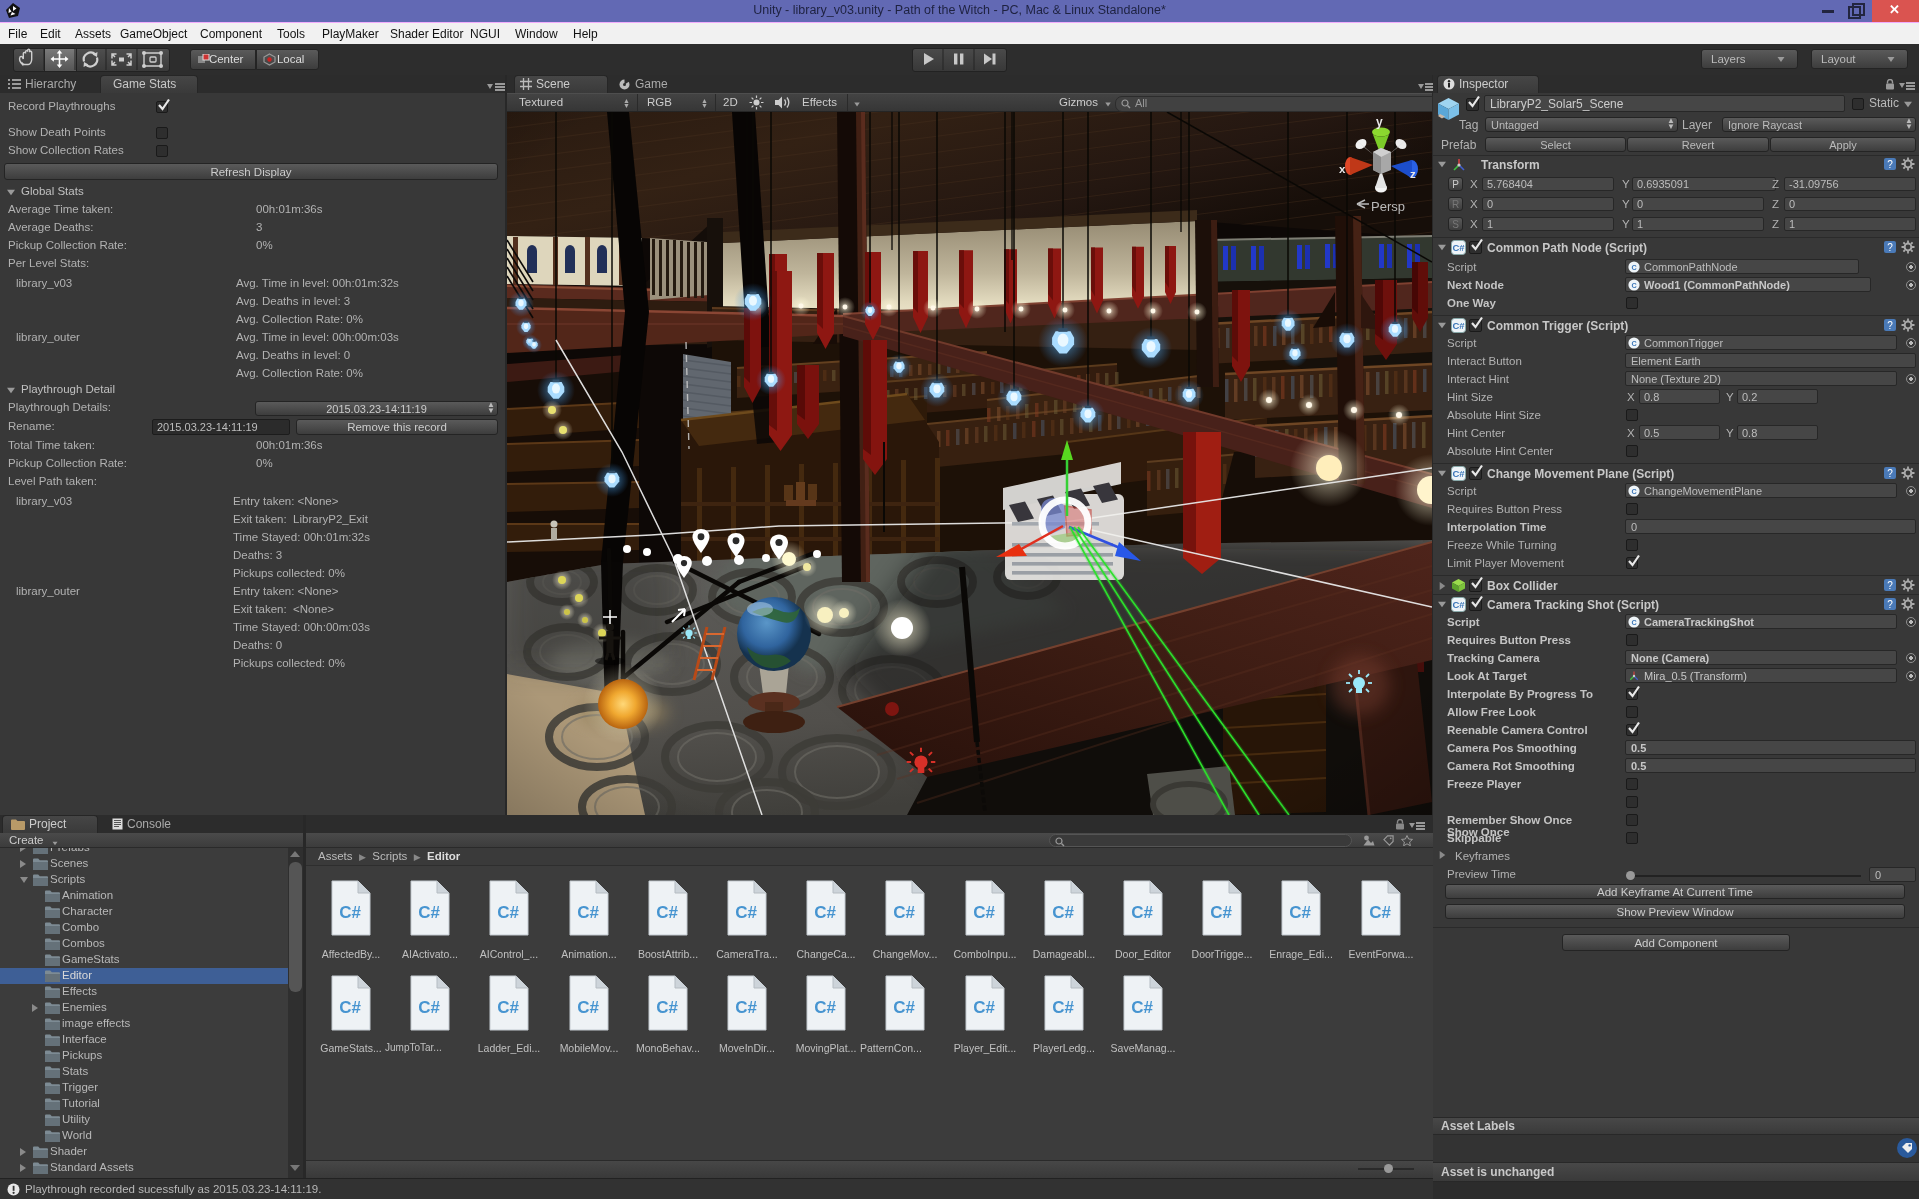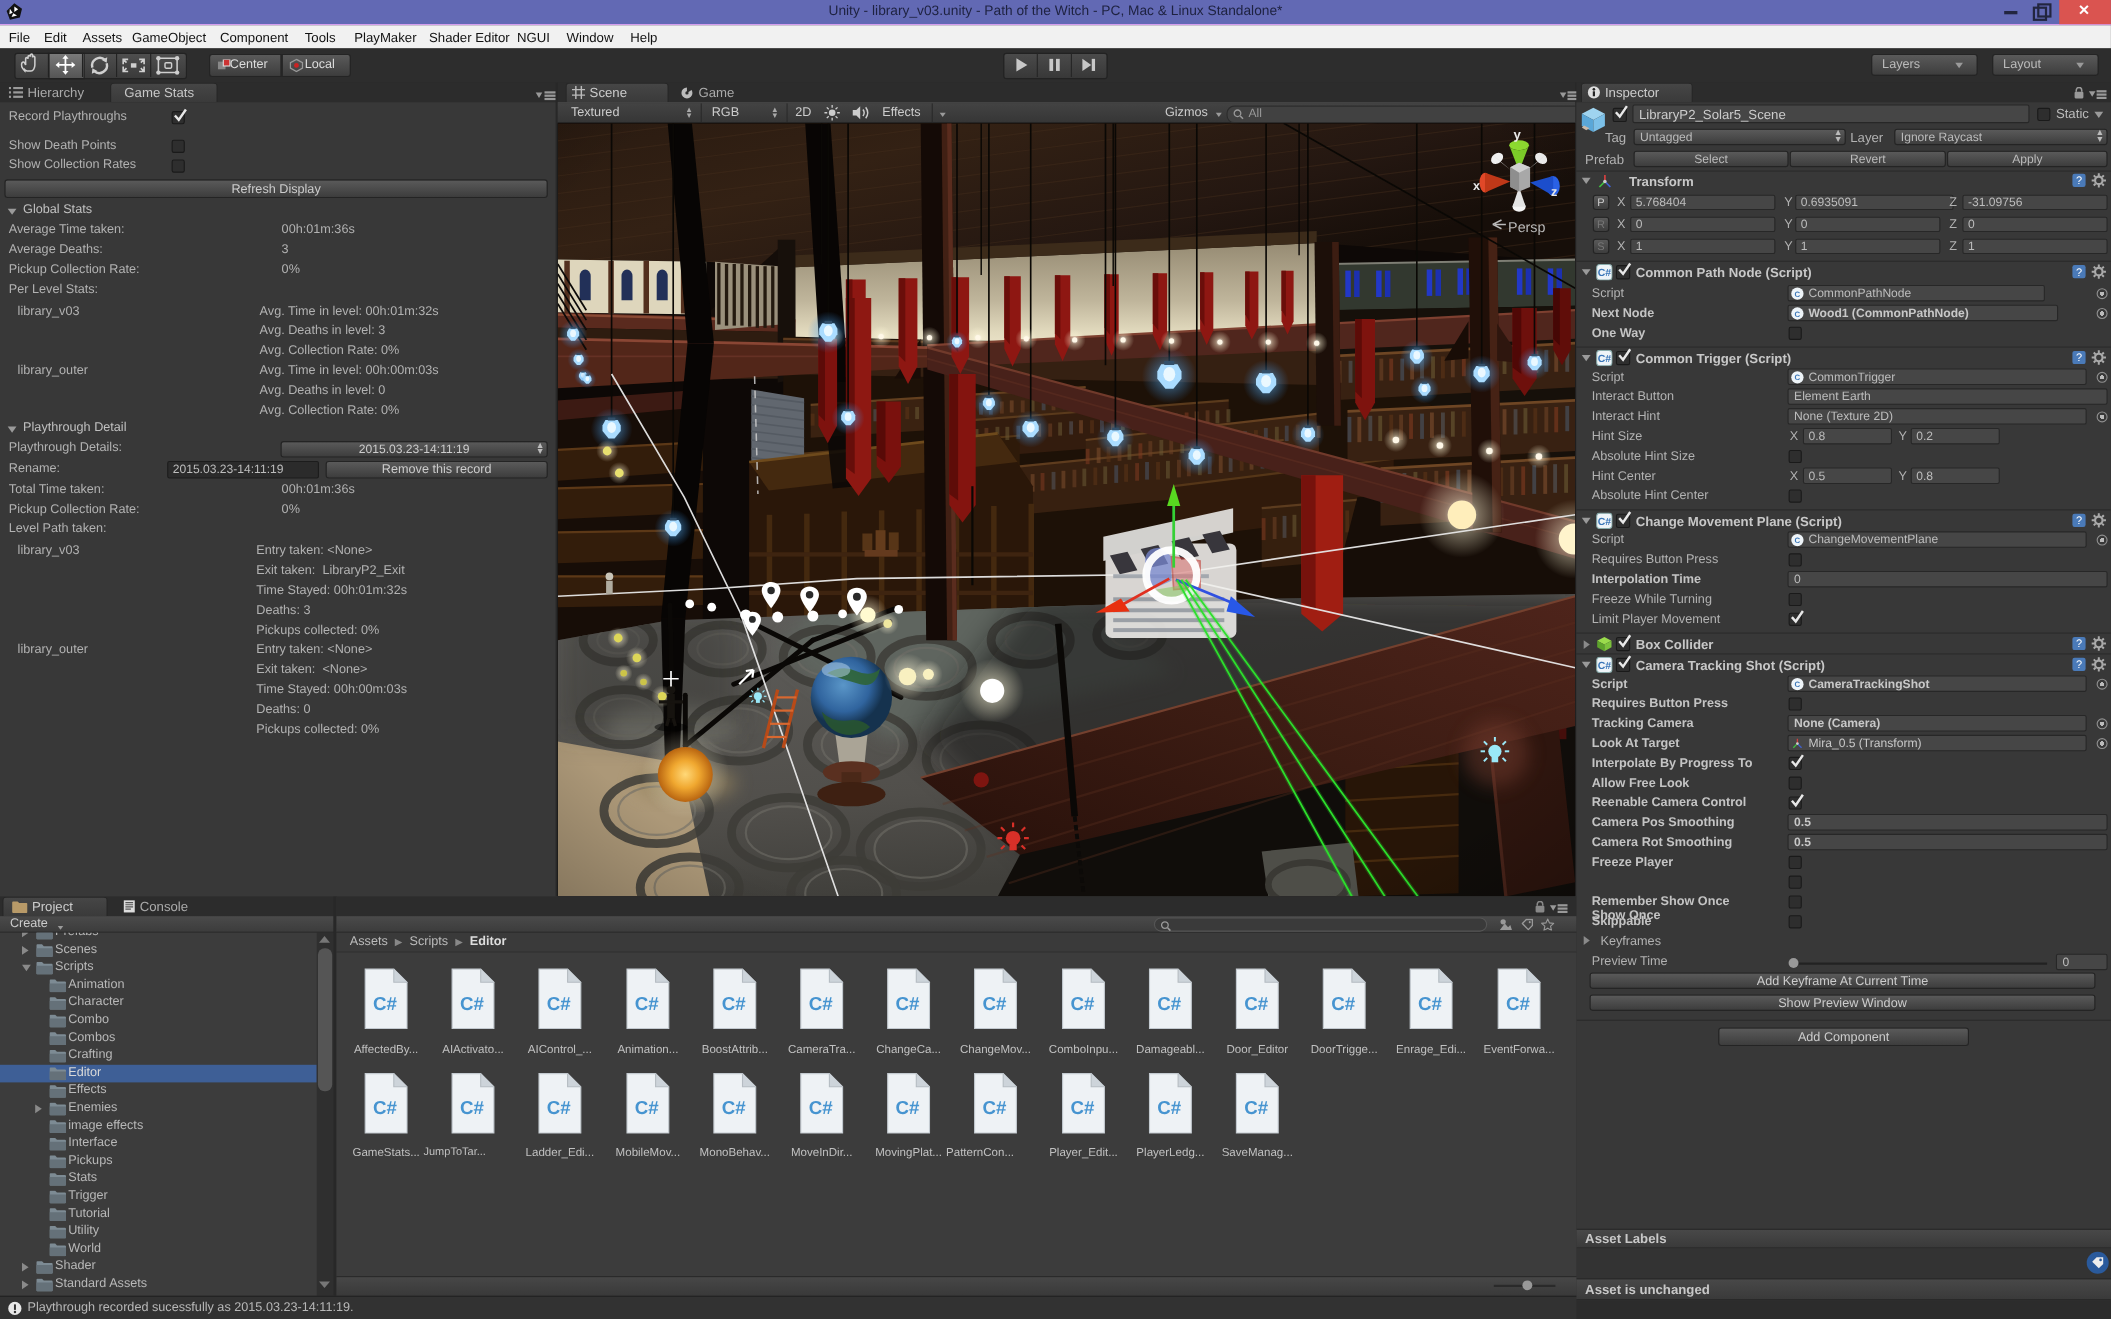--- a/index.html
+++ b/index.html
@@ -7,21 +7,21 @@
 .btn{background:linear-gradient(#5a5a5a,#3d3d3d);border:1px solid #242424;border-radius:3px;color:#ddd;font-size:11.5px;text-align:center;box-sizing:border-box}
 .fld{background:#2b2b2b;border:1px solid #1c1c1c;color:#bdbdbd;font-size:11.5px;box-sizing:border-box;border-radius:2px}
 .chk{width:12px;height:12px;background:#2e2e2e;border:1px solid #1a1a1a;border-radius:2px;box-sizing:border-box}
 .tri-d{width:0;height:0;border-left:5px solid transparent;border-right:5px solid transparent;border-top:7px solid #9a9a9a}
 .tri-r{width:0;height:0;border-top:5px solid transparent;border-bottom:5px solid transparent;border-left:7px solid #8a8a8a}
 .ifld{background:#464646;border:1px solid #272727;border-radius:2px;color:#bdbdbd;box-sizing:border-box;white-space:nowrap;overflow:hidden}
 .odot{width:10px;height:10px;border-radius:50%;border:1.5px solid #909090;box-sizing:border-box;background:radial-gradient(circle,#bbb 0 2px,transparent 2px)}
 </style></head>
 <body>
 
-<div class="abs" style="left:0;top:0;width:1919px;height:22px;background:#6269b4;border-bottom:1px solid #f0abfc">
+<div class="abs" style="left:0;top:0;width:1919px;height:22px;background:#6269b4;border-bottom:6px solid #f0abfc">
   <svg class="abs" style="left:4px;top:2px" width="18" height="18" viewBox="0 0 18 18">
     <path d="M9 1 L16 6 L14 14 L5 16 L2 8 Z" fill="#111"></path>
     <path d="M9 4 L12.5 6.5 L9 9 Z" fill="#fff"></path>
       <path d="M8 10 L11.5 12 L6.5 13.5 Z" fill="#fff"></path>
       <path d="M5 6 L7.5 9.5 L4.5 11 Z" fill="#fff"></path>
   </svg>
   <div class="abs" style="left:0;right:0;top:3px;text-align:center;font-size:12.5px;color:#1e2240">Unity - library_v03.unity - Path of the Witch - PC, Mac &amp; Linux Standalone*</div>
   <div class="abs" style="left:1822px;top:10px;width:12px;height:3px;background:#22253f"></div>
   <div class="abs" style="left:1848px;top:6px;width:9px;height:9px;border:2px solid #22253f;background:transparent"></div>
   <div class="abs" style="left:1852px;top:3px;width:9px;height:9px;border:2px solid #22253f;background:transparent"></div>
@@ -1447,21 +1447,21 @@
   <div class="abs" style="left:62px;top:73px;font-size:11.5px;color:#b8b8b8;white-space:nowrap">Combo</div>
   <svg class="abs" style="left:45px;top:90px" width="15" height="12" viewBox="0 0 15 12">
         <path d="M0 1.5 Q0 0.5 1 0.5 H5.2 L6.8 2.2 H14 Q15 2.2 15 3.2 V11 Q15 12 14 12 H1 Q0 12 0 11 Z" fill="#7d8b94"></path>
         <path d="M0 4 H15 V11 Q15 12 14 12 H1 Q0 12 0 11 Z" fill="#657179"></path>
       </svg>
   <div class="abs" style="left:62px;top:89px;font-size:11.5px;color:#b8b8b8;white-space:nowrap">Combos</div>
   <svg class="abs" style="left:45px;top:106px" width="15" height="12" viewBox="0 0 15 12">
         <path d="M0 1.5 Q0 0.5 1 0.5 H5.2 L6.8 2.2 H14 Q15 2.2 15 3.2 V11 Q15 12 14 12 H1 Q0 12 0 11 Z" fill="#7d8b94"></path>
         <path d="M0 4 H15 V11 Q15 12 14 12 H1 Q0 12 0 11 Z" fill="#657179"></path>
       </svg>
-  <div class="abs" style="left:62px;top:105px;font-size:11.5px;color:#b8b8b8;white-space:nowrap">Crafting</div>
+  <div class="abs" style="left:62px;top:105px;font-size:11.5px;color:#b8b8b8;white-space:nowrap">GameStats</div>
   <div class="abs" style="left:0;top:120px;width:288px;height:16px;background:#3e5f96"></div>
   <svg class="abs" style="left:45px;top:122px" width="15" height="12" viewBox="0 0 15 12">
         <path d="M0 1.5 Q0 0.5 1 0.5 H5.2 L6.8 2.2 H14 Q15 2.2 15 3.2 V11 Q15 12 14 12 H1 Q0 12 0 11 Z" fill="#7d8b94"></path>
         <path d="M0 4 H15 V11 Q15 12 14 12 H1 Q0 12 0 11 Z" fill="#657179"></path>
       </svg>
   <div class="abs" style="left:62px;top:121px;font-size:11.5px;color:#d8d8d8;white-space:nowrap">Editor</div>
   <svg class="abs" style="left:45px;top:138px" width="15" height="12" viewBox="0 0 15 12">
         <path d="M0 1.5 Q0 0.5 1 0.5 H5.2 L6.8 2.2 H14 Q15 2.2 15 3.2 V11 Q15 12 14 12 H1 Q0 12 0 11 Z" fill="#7d8b94"></path>
         <path d="M0 4 H15 V11 Q15 12 14 12 H1 Q0 12 0 11 Z" fill="#657179"></path>
       </svg>

